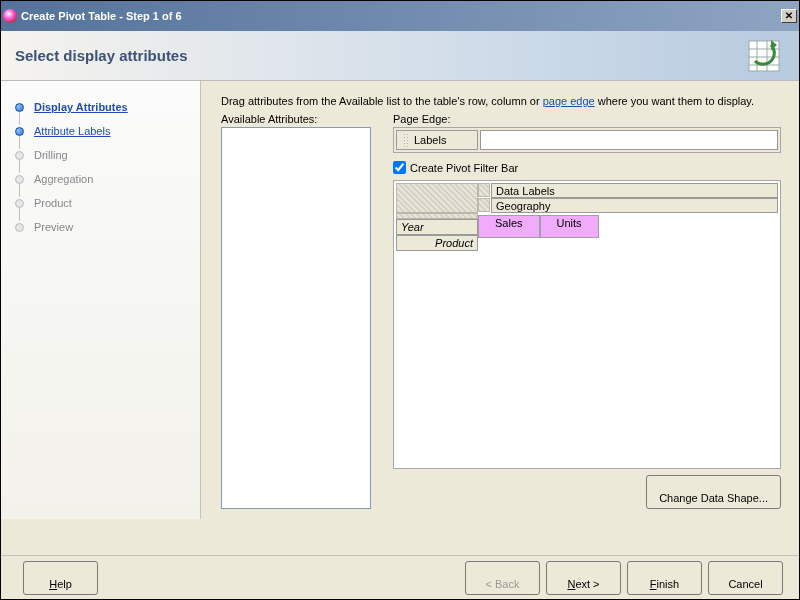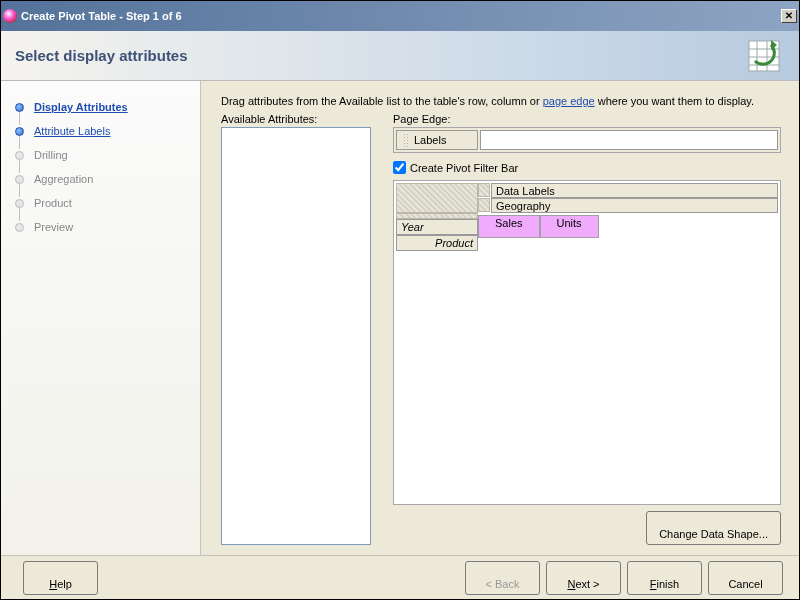--- a/index.html
+++ b/index.html
@@ -46,21 +46,21 @@
 .col-header-row { display:flex; }
 .col-data-tabs { position:absolute; left:82px; top:32px; display:flex; gap:0; }
 .tab-cell { background:#f0abfc; border:1px solid #a0a0a0; padding:1px 16px; height:23px; line-height:13px; }
 .row-area { position:absolute; left:0; top:30px; width:82px; }
 .row-header-cell { background:#ece9d8; border:1px solid #9a9a9a; height:16px; padding:0 4px; line-height:14px; text-align:left;font-style:italic; }
 .row-header-cell.indent { text-align:right; }
 .row-header-stripe-h { height:6px; width:82px; background: repeating-linear-gradient(45deg,#d6d2c5,#d6d2c5 2px,#e8e5da 2px,#e8e5da 4px); border:1px solid #bcb8a8; }
 .btn-row { display:flex; justify-content:flex-end; margin-top:6px; }
 .btn { background:#ece9d8; border:1px solid #7a7a7a; border-radius:3px; height:22px; padding:16px 12px; cursor:pointer; min-width:75px; }
 .btn:disabled { color:#999; cursor:default; }
-.footer { height:44px; border-top:1px solid #c5c2b8; display:flex; align-items:center; padding:0 16px; }
+.footer { height:44px; border-top:1px solid #c5c2b8; display:flex; align-items:center; padding:0 16px;margin-top:36px; }
 .footer .spacer { flex:1; }
 .footer .btn { margin-left:6px; }
 .underline-ch { text-decoration: underline; }
 </style>
 </head>
 <body>
 
 <div class="window">
   <div class="titlebar">
     <div class="title-icon"></div>

